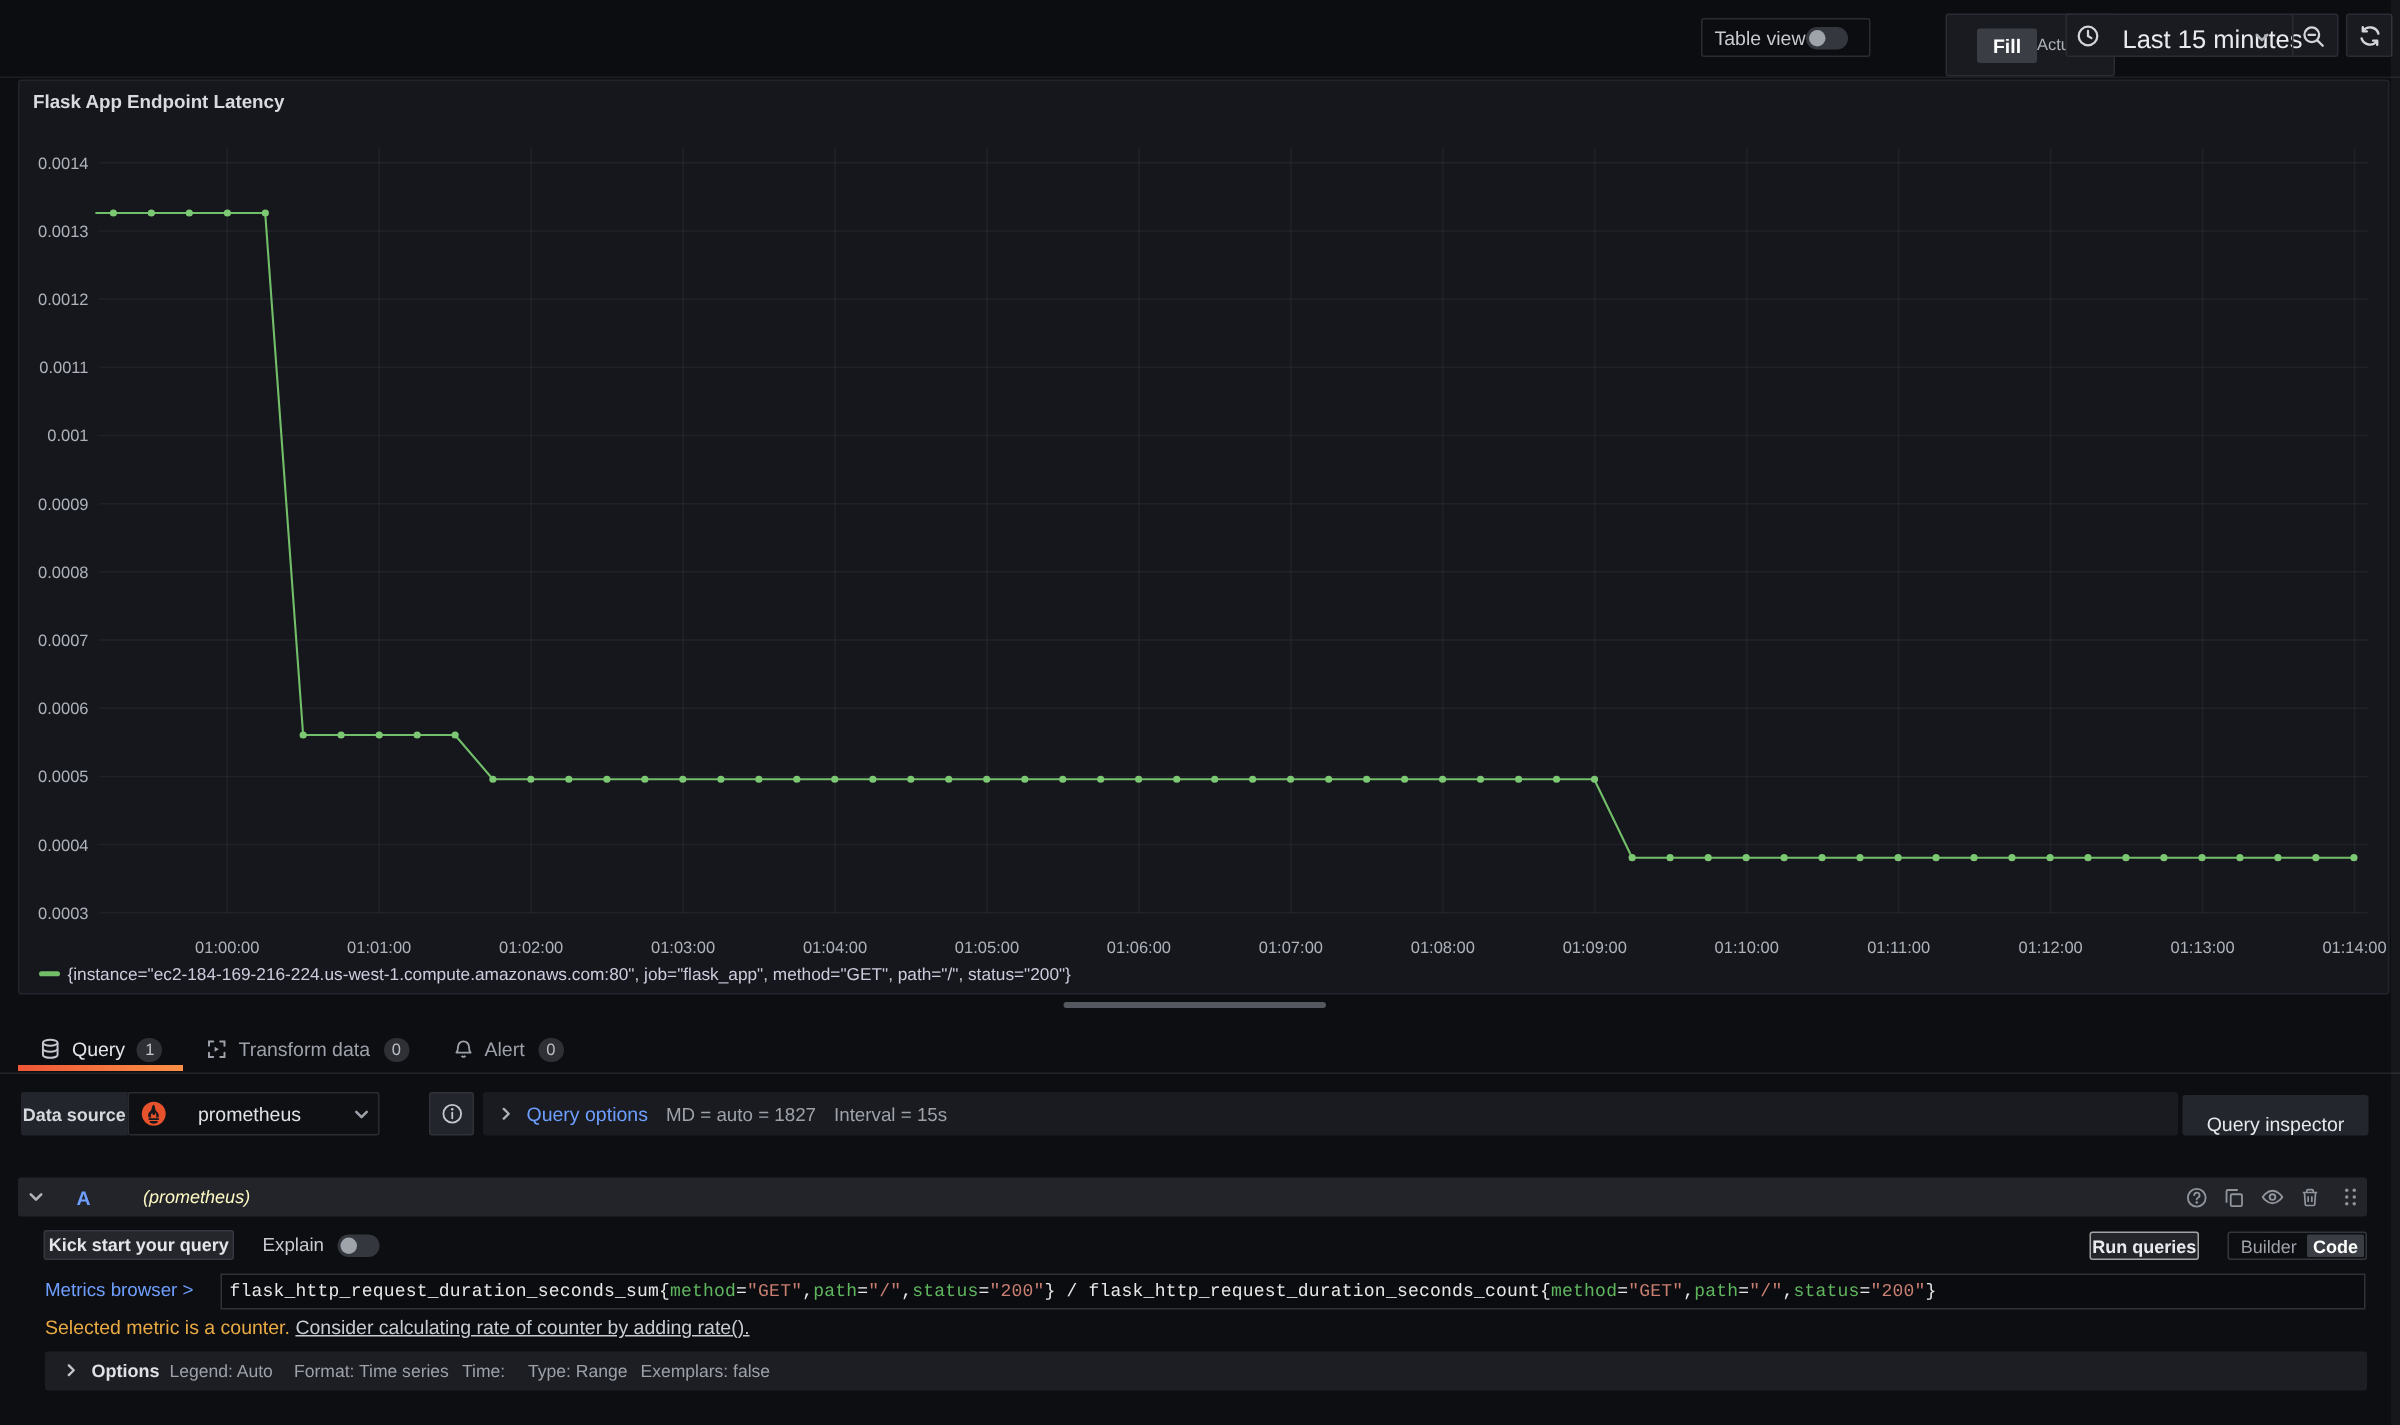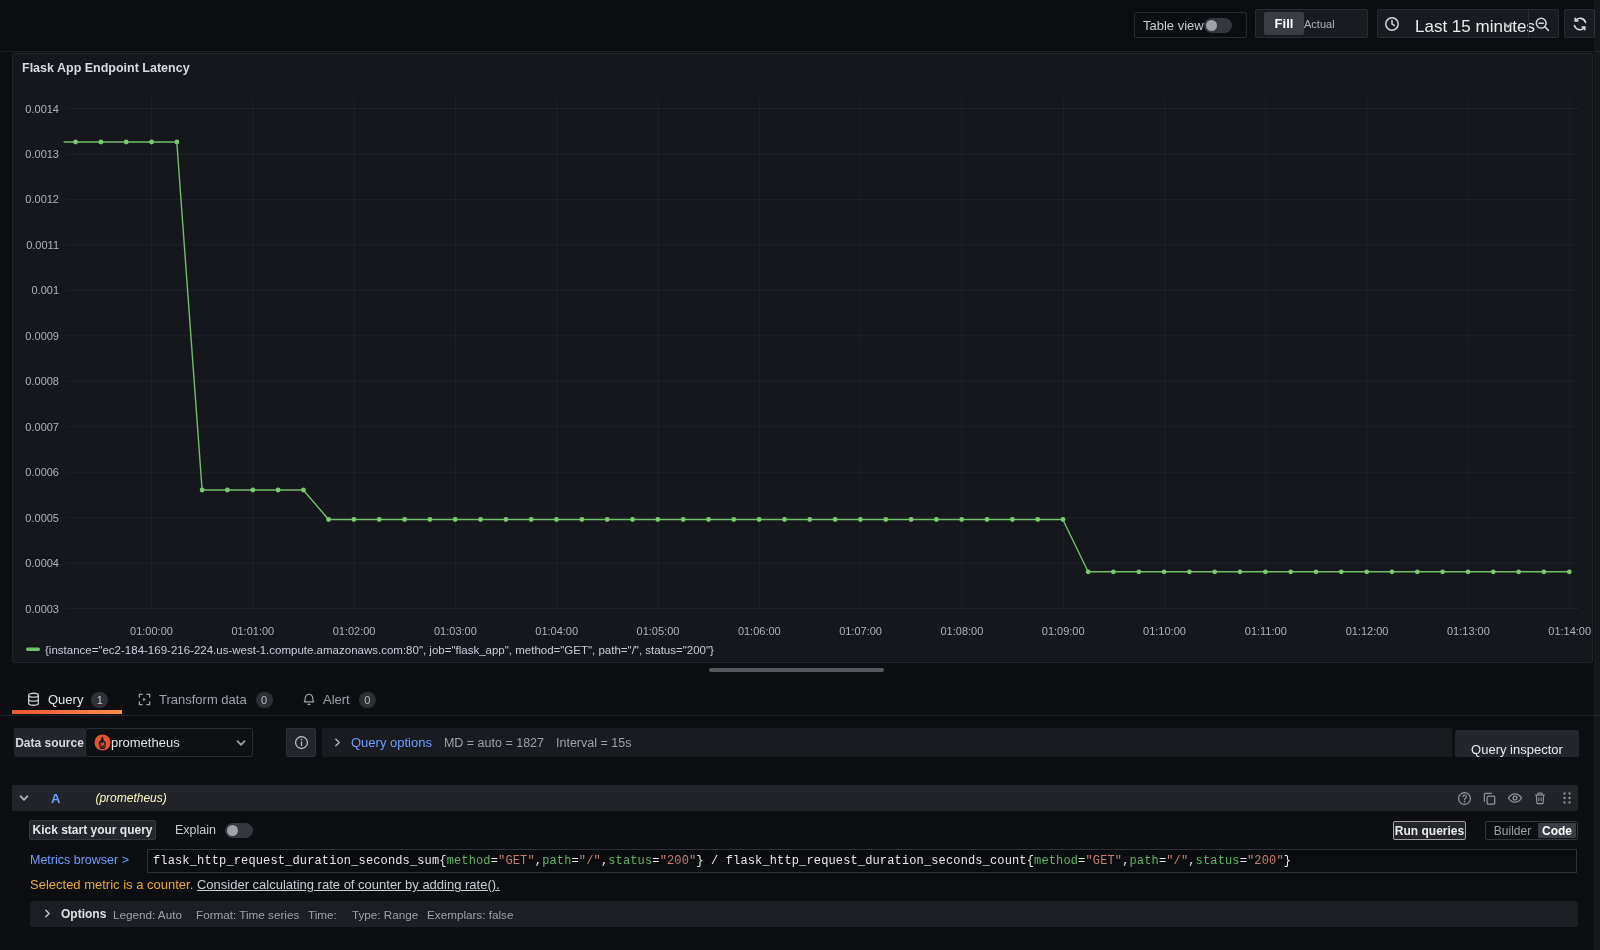--- a/index.html
+++ b/index.html
@@ -9,21 +9,21 @@
 .ic{display:inline-flex;align-items:center;justify-content:center}
 </style></head>
 <body>
 <div class="abs" style="left:0;top:0;width:1600px;height:52px;background:#0c0d11;border-bottom:1px solid #1d1f25"></div>
 <div class="abs btnbox" style="left:1134px;top:12px;width:113px;height:26px;background:transparent;padding:0 8px;">
 <span style="font-size:13px;color:#c7cad0">Table view</span>
 <span style="width:28px;height:15px;border-radius:8px;background:#34373e;position:relative;display:inline-block">
       <span style="position:absolute;left:2px;top:2px;width:11px;height:11px;border-radius:50%;background:#9fa3aa"></span>
     </span>
 </div>
-<div class="abs btnbox" style="left:1255px;top:9px;width:113px;height:29px;padding:8px">
+<div class="abs btnbox" style="left:1297px;top:9px;width:113px;height:29px;padding:20px">
 <span style="width:40px;height:23px;border-radius:2px;background:#3a3d44;color:#fff;font-weight:700;font-size:13px;display:inline-flex;align-items:center;justify-content:center">Fill</span>
 <span style="flex:1;text-align:left;font-size:11px;color:#aeb2b9;font-weight:500">Actual</span>
 </div>
 <div class="abs btnbox" style="left:1377px;top:9px;width:182px;height:29px">
 <span class="ic abs" style="color:#d2d5da;left:6px;top:6px">
       <svg width="16" height="16" viewBox="0 0 16 16" fill="none" stroke="currentColor" stroke-width="1.5">
         <circle cx="8" cy="8" r="6.2"></circle>
         <path d="M8 4.6V8l2.3 1.4" stroke-linecap="round"></path>
       </svg>
     </span>
@@ -212,21 +212,21 @@
     <span style="font-size:12px;font-weight:700;color:#d5d8dc">Data source</span>
   </div>
 <div class="abs" style="left:85px;top:728px;width:168px;height:29px;background:#0e1014;border:1px solid #2a2c33;border-radius:2px;display:flex;align-items:center;padding:0 5px 0 8px">
 <span class="ic">
       <svg width="17" height="17" viewBox="0 0 32 32">
         <circle cx="16" cy="16" r="15" fill="#e6522c"></circle>
         <path fill="#17181c" d="M16 4.5c2.2 2.6 1.2 5.4 2.8 7.6 1.1 1.5 2.7 2.5 3.3 4.6.5 1.7.1 3-.4 3.9h-3.1c1-1.6 1.3-4-1-6.3.3 1.9-.6 3.3-1.6 3.3-1.1 0-1.9-1.2-1.8-3-1.8 1.4-2.3 4.1-1.2 6h-3.3c-1-1.7-1.1-3.8.1-5.8 1-1.6 2.6-2.6 3.3-4.2.8-1.8.1-3.9 2.9-6.1z"></path>
         <path fill="#17181c" d="M9.6 21.8h12.8v2.1H9.6zM11 25.1h10v1.6c-1 1.1-2.9 1.8-5 1.8s-4-.7-5-1.8z"></path>
       </svg>
     </span>
-<span style="font-size:13px;color:#dfe2e6;margin-left:0;flex:1">prometheus</span>
+<span style="font-size:13px;color:#dfe2e6;margin-left:21px;flex:1">prometheus</span>
 <span class="ic" style="color:#9da1a9">
       <svg width="12" height="12" viewBox="0 0 12 12" fill="none" stroke="currentColor" stroke-width="1.7" stroke-linecap="round" stroke-linejoin="round">
         <path d="M2.5 4.2 6 7.8l3.5-3.6"></path>
       </svg>
     </span>
 </div>
 <div class="abs ic" style="left:286px;top:728px;width:30px;height:29px;background:#22252b;border:1px solid #2f3137;border-radius:2px;color:#c3c6cc">
     <svg width="15" height="15" viewBox="0 0 16 16" fill="none" stroke="currentColor" stroke-width="1.3">
       <circle cx="8" cy="8" r="6.3"></circle>
       <path d="M8 7.2v4" stroke-linecap="round"></path>

